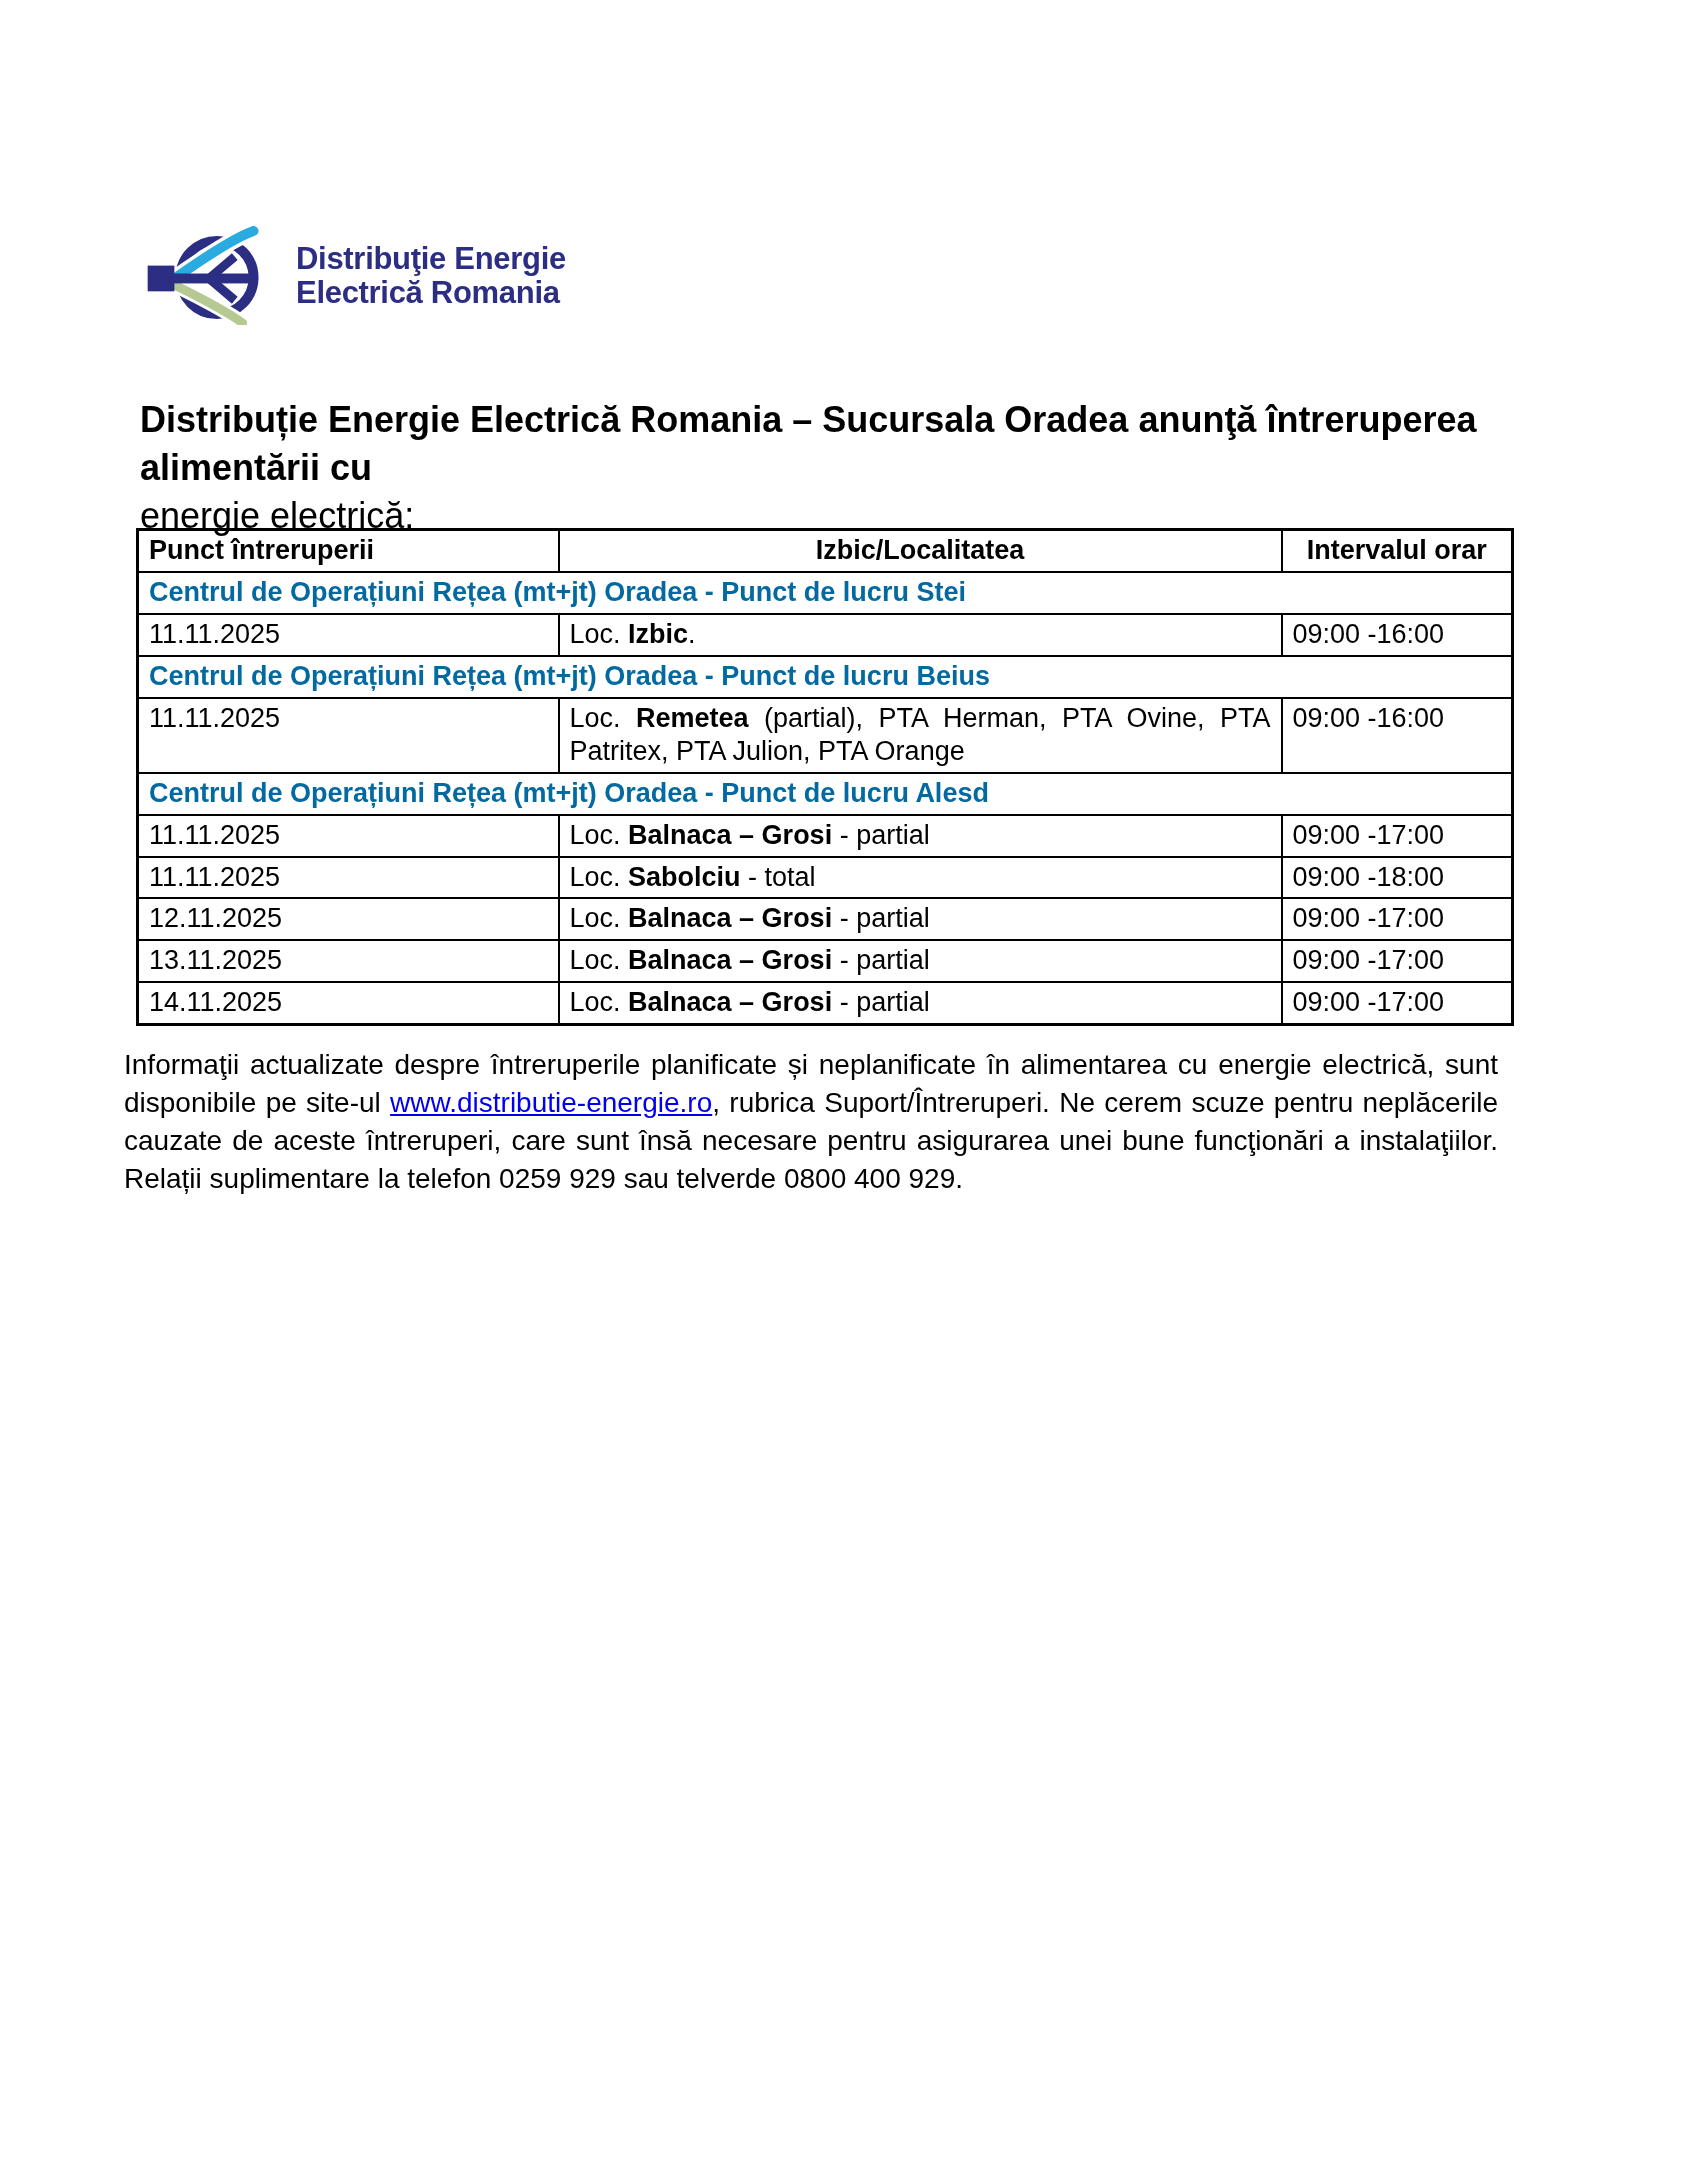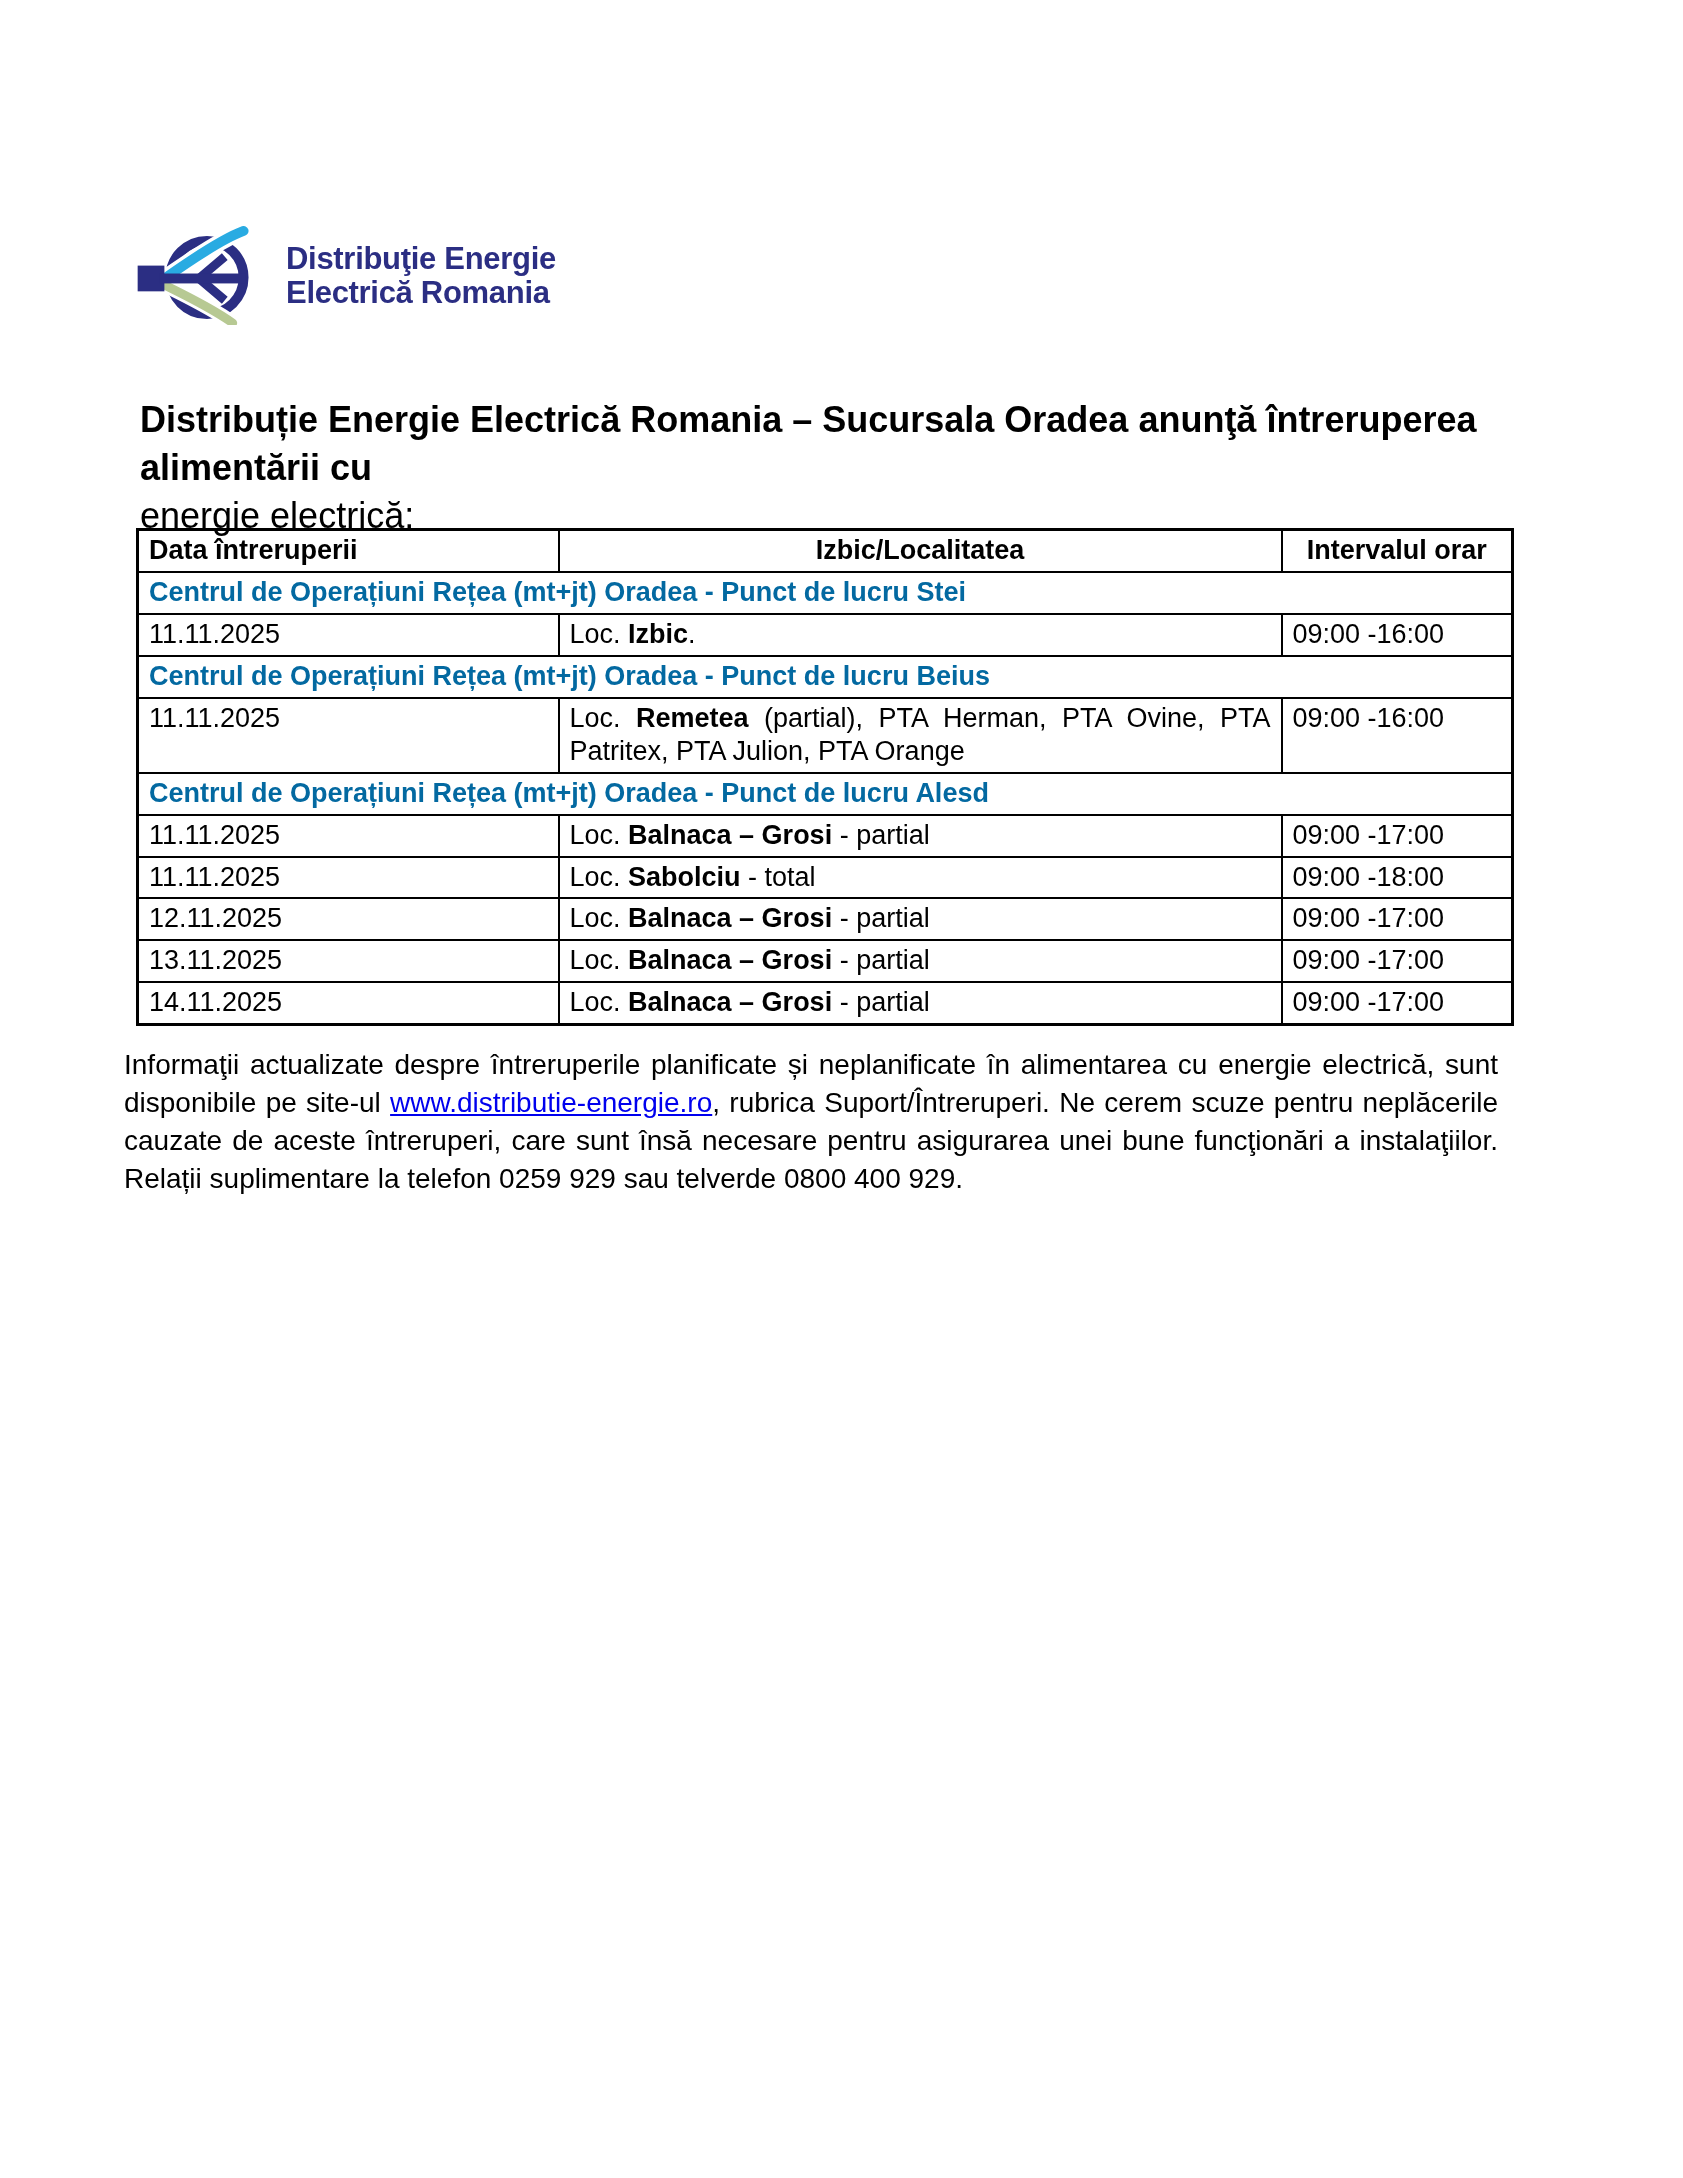--- a/index.html
+++ b/index.html
@@ -9,21 +9,21 @@
     height: 2178px;
     background: #ffffff;
     font-family: "Liberation Sans", sans-serif;
     color: #000000;
     overflow: hidden;
   }
 
   
   .logo {
     position: absolute;
-    left: 133px;
+    left: 143px;
     top: 226px;
     display: flex;
     align-items: center;
     gap: 14px;
   }
   .logo-mark { width: 139px; height: 99px; flex: 0 0 auto; }
   .logo-text {
     color: #2B2E83;
     font-weight: bold;
     font-size: 31px;
@@ -111,21 +111,21 @@
   <p class="intro"><span class="intro-bold">Distribuție Energie Electrică Romania – Sucursala Oradea anunţă întreruperea alimentării cu</span><br><span>energie electrică:</span></p>
 
   <table class="outage-table">
     <colgroup>
       <col class="col-date">
         <col class="col-addr">
         <col class="col-int">
     </colgroup>
     <tbody>
         <tr>
-      <th class="h-date">Data întreruperii</th>
+      <th class="h-date">Punct întreruperii</th>
       <th class="h-addr">Izbic/Localitatea</th>
       <th class="h-int">Intervalul orar</th>
     </tr>
 
     <tr>
       <td class="section-cell" colspan="3">Centrul de Operațiuni Rețea (mt+jt) Oradea - Punct de lucru Stei</td>
     </tr>
     <tr>
       <td>11.11.2025</td>
       <td class="addr-cell"><span>Loc. </span><span class="loc-bold">Izbic</span><span>.</span></td>

